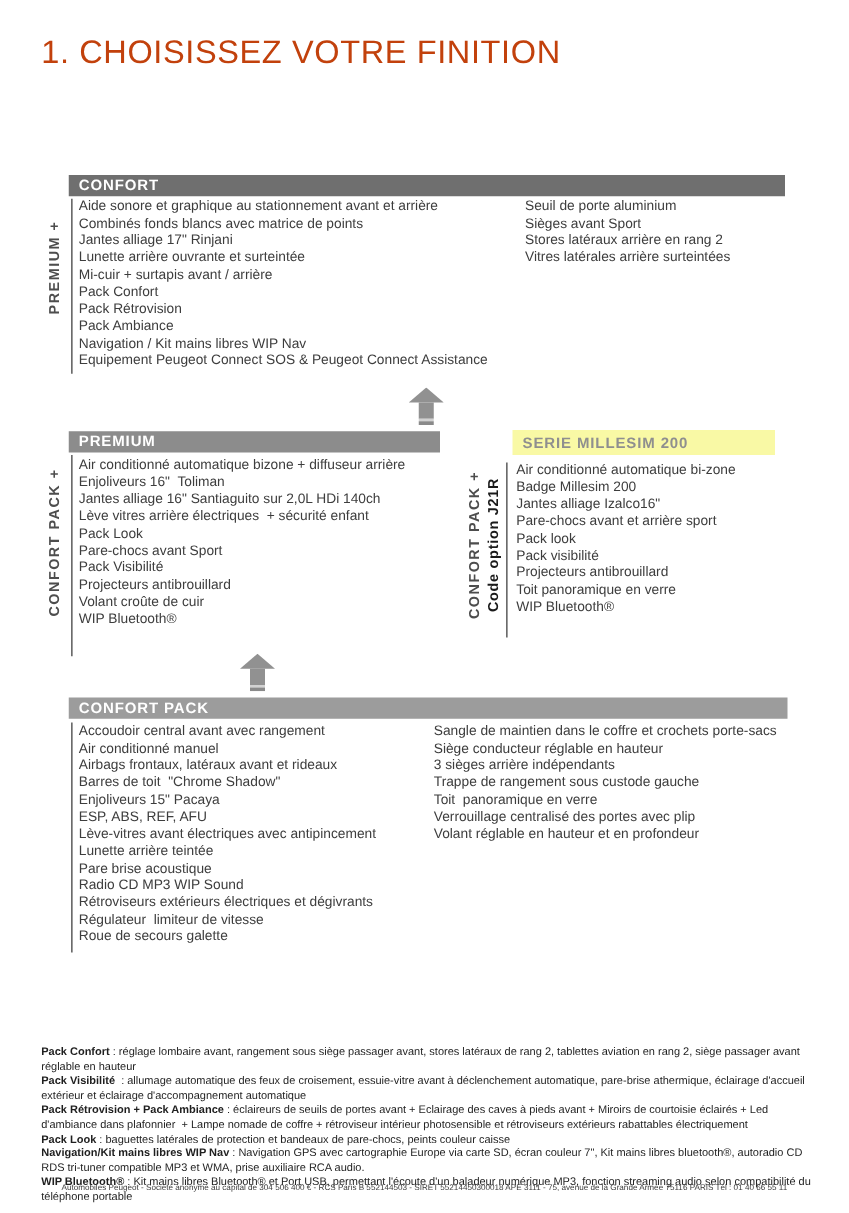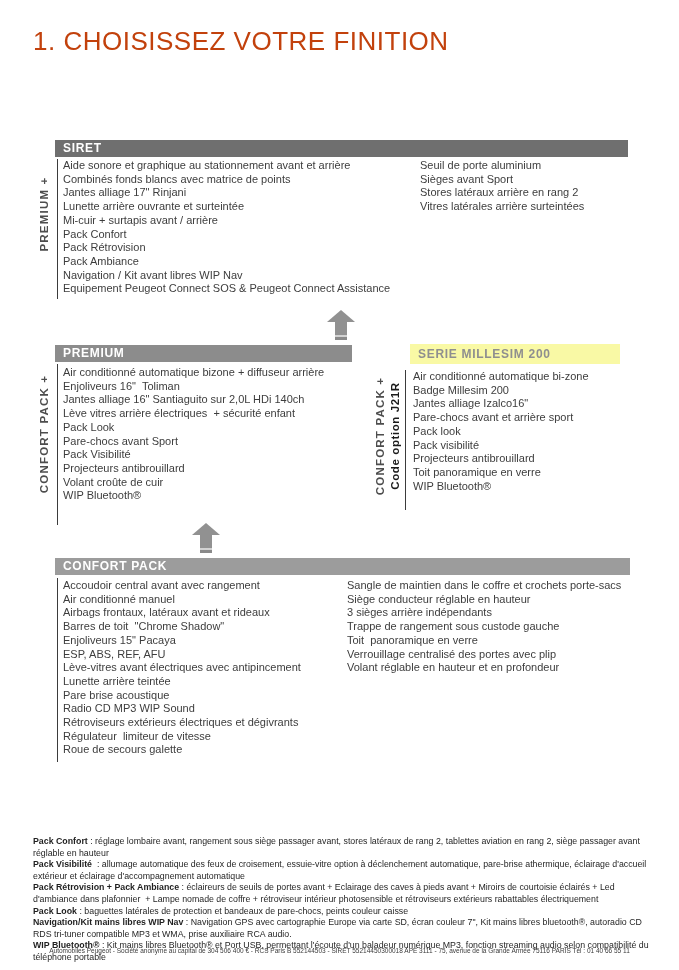--- a/index.html
+++ b/index.html
@@ -29,34 +29,34 @@
           font-size:6.5px;color:#3a3a3a;}
 </style>
 </head>
 <body>
 
 <div class="page">
 
   <div class="title">1. CHOISISSEZ VOTRE FINITION</div>
 
   <div class="bar bar-feline">
-    <span>SIRET</span>
+    <span>CONFORT</span>
   </div>
   <div class="vlabel" style="left:44px;top:214px;">PREMIUM  +</div>
   <div class="vrule" style="left:57px;top:159px;height:140px;"></div>
   <div class="list" style="left:63px;top:159px;width:352px;">
       <div class="li">Aide sonore et graphique au stationnement avant et arrière</div>
       <div class="li">Combinés fonds blancs avec matrice de points</div>
       <div class="li">Jantes alliage 17" Rinjani</div>
       <div class="li">Lunette arrière ouvrante et surteintée</div>
       <div class="li">Mi-cuir + surtapis avant / arrière</div>
       <div class="li">Pack Confort</div>
       <div class="li">Pack Rétrovision</div>
       <div class="li">Pack Ambiance</div>
-      <div class="li">Navigation / Kit avant libres WIP Nav</div>
+      <div class="li">Navigation / Kit mains libres WIP Nav</div>
       <div class="li">Equipement Peugeot Connect SOS &amp; Peugeot Connect Assistance</div>
     </div>
   <div class="list" style="left:420px;top:159px;width:230px;">
       <div class="li">Seuil de porte aluminium</div>
       <div class="li">Sièges avant Sport</div>
       <div class="li">Stores latéraux arrière en rang 2</div>
       <div class="li">Vitres latérales arrière surteintées</div>
     </div>
 
   <svg class="arrow" style="left:327px;top:310px;" viewBox="0 0 28 30">
@@ -133,21 +133,21 @@
       <div class="li">Siège conducteur réglable en hauteur</div>
       <div class="li">3 sièges arrière indépendants</div>
       <div class="li">Trappe de rangement sous custode gauche</div>
       <div class="li">Toit  panoramique en verre</div>
       <div class="li">Verrouillage centralisé des portes avec plip</div>
       <div class="li">Volant réglable en hauteur et en profondeur</div>
     </div>
 
   <div class="footnotes">
     <p><span class="b">Pack Confort</span><span> : réglage lombaire avant, rangement sous siège passager avant, stores latéraux de rang 2, tablettes aviation en rang 2, siège passager avant réglable en hauteur</span></p>
-    <p><span class="b">Pack Visibilité</span><span>  : allumage automatique des feux de croisement, essuie-vitre option à déclenchement automatique, pare-brise athermique, éclairage d'accueil extérieur et éclairage d'accompagnement automatique</span></p>
+    <p><span class="b">Pack Visibilité</span><span>  : allumage automatique des feux de croisement, essuie-vitre avant à déclenchement automatique, pare-brise athermique, éclairage d'accueil extérieur et éclairage d'accompagnement automatique</span></p>
     <p><span class="b">Pack Rétrovision + Pack Ambiance</span><span> : éclaireurs de seuils de portes avant + Eclairage des caves à pieds avant + Miroirs de courtoisie éclairés + Led d'ambiance dans plafonnier  + Lampe nomade de coffre + rétroviseur intérieur photosensible et rétroviseurs extérieurs rabattables électriquement</span></p>
     <p><span class="b">Pack Look</span><span> : baguettes latérales de protection et bandeaux de pare-chocs, peints couleur caisse</span></p>
     <p><span class="b">Navigation/Kit mains libres WIP Nav</span><span> : Navigation GPS avec cartographie Europe via carte SD, écran couleur 7", Kit mains libres bluetooth®, autoradio CD RDS tri-tuner compatible MP3 et WMA, prise auxiliaire RCA audio.</span></p>
     <p><span class="b">WIP Bluetooth®</span><span> : Kit mains libres Bluetooth® et Port USB, permettant l'écoute d'un baladeur numérique MP3, fonction streaming audio selon compatibilité du téléphone portable</span></p>
   </div>
 
   <div class="footer">Automobiles Peugeot - Société anonyme au capital de 304 506 400 € - RCS Paris B 552144503 - SIRET 55214450300018 APE 3111 - 75, avenue de la Grande Armée 75116 PARIS Tél : 01 40 66 55 11</div>
 
 </div>
 

